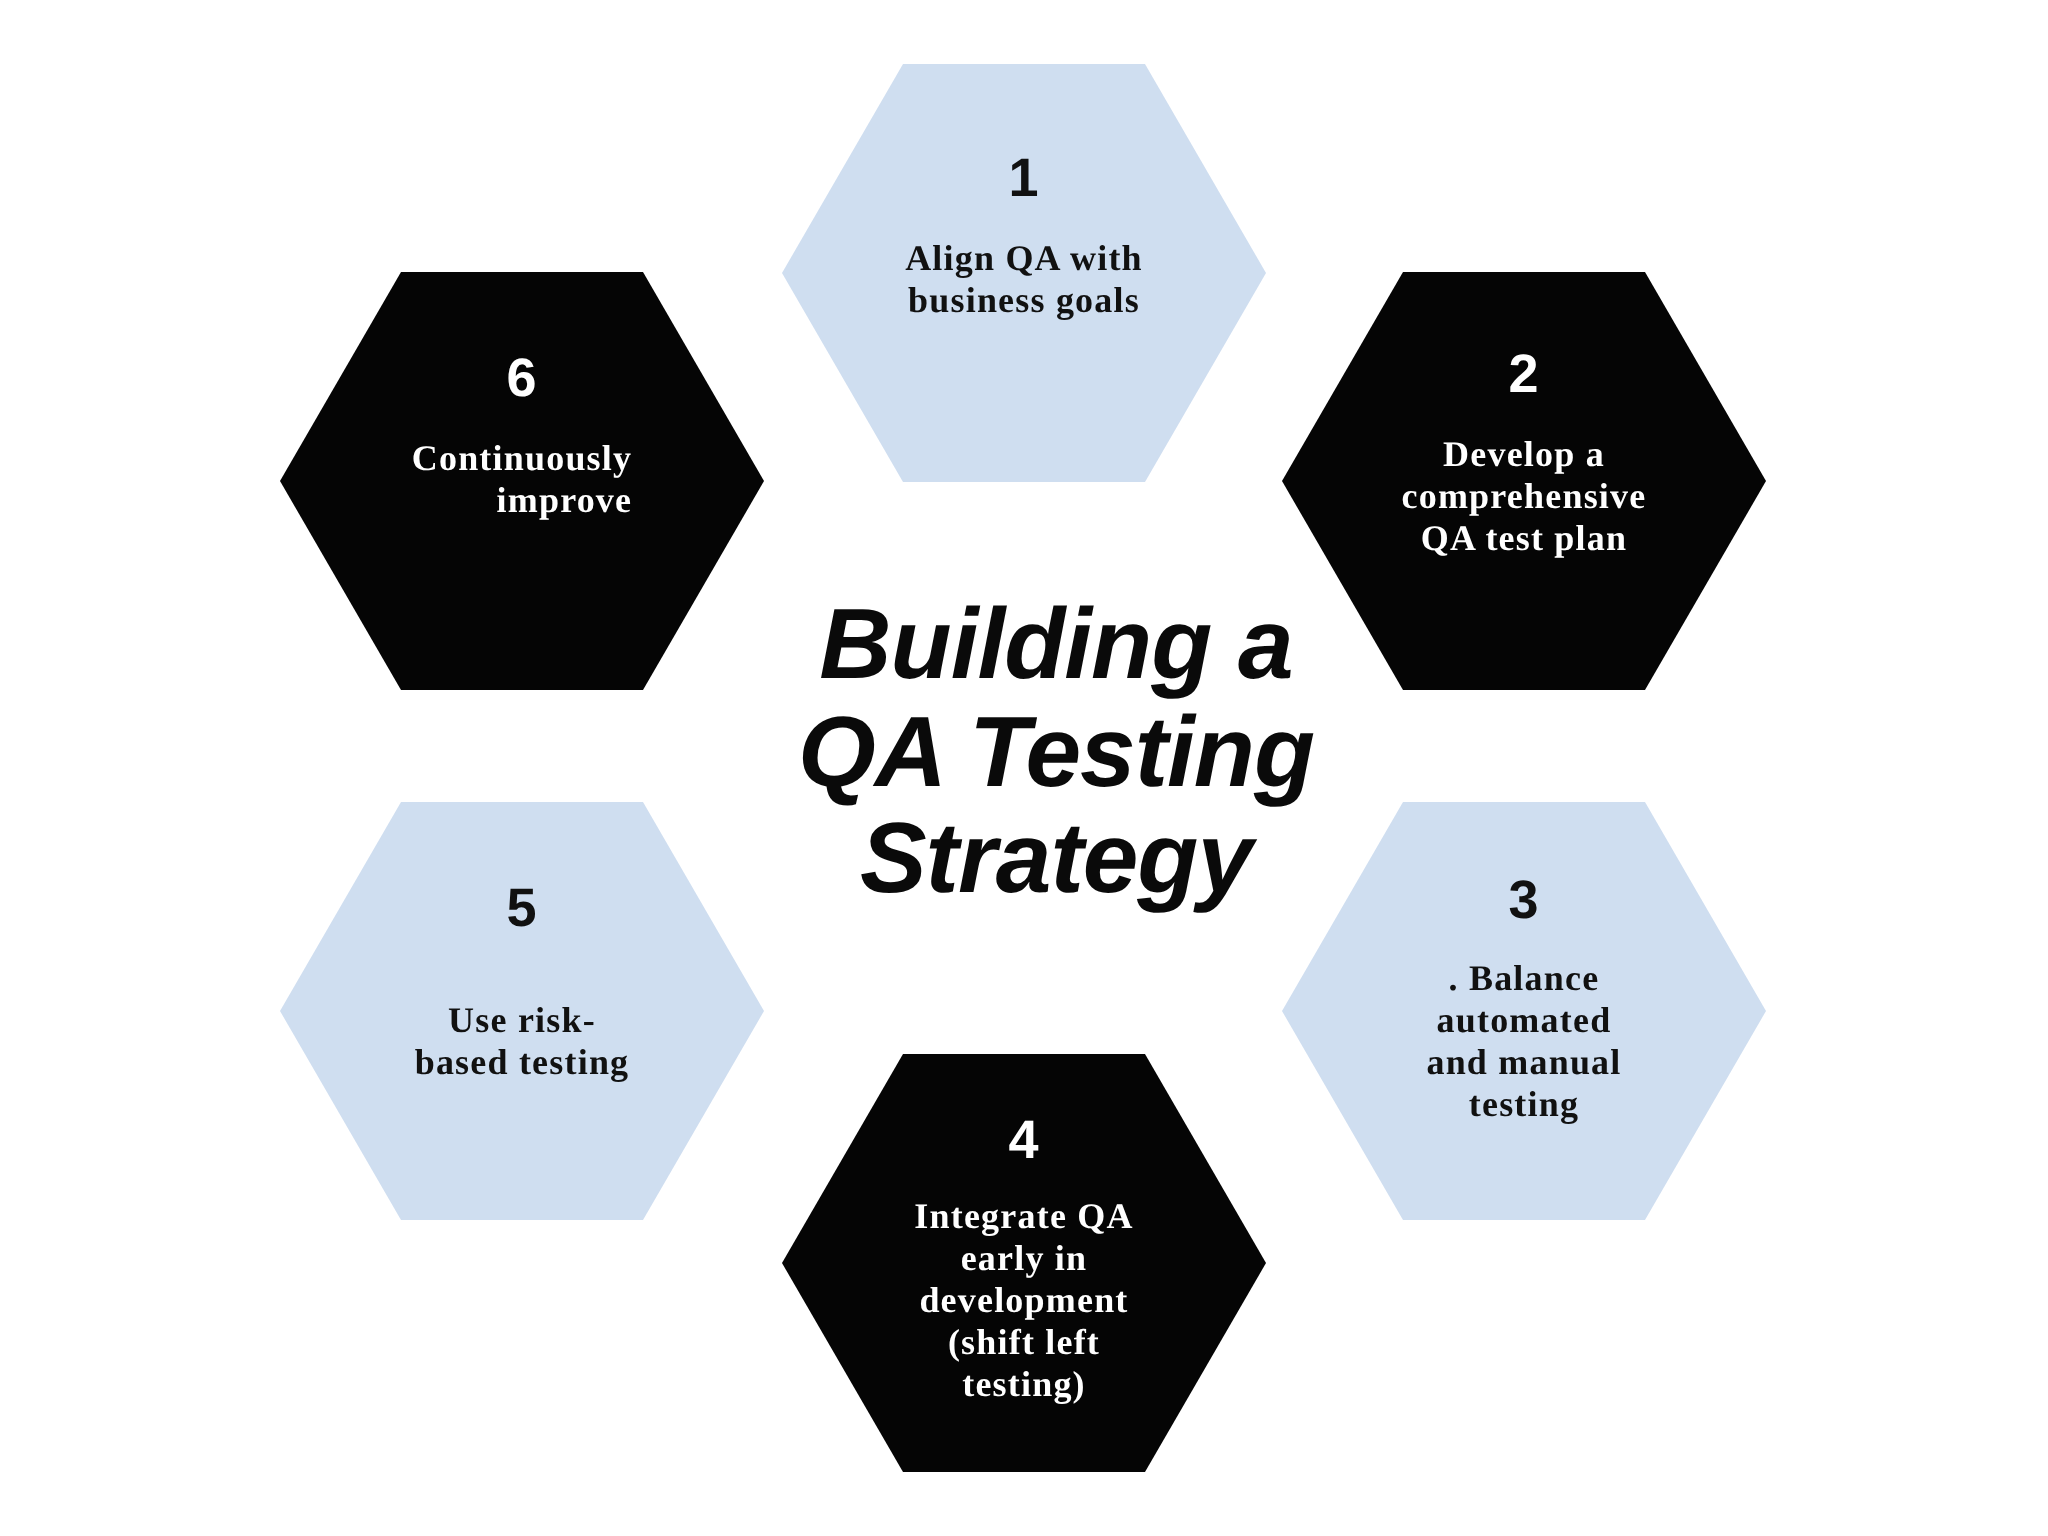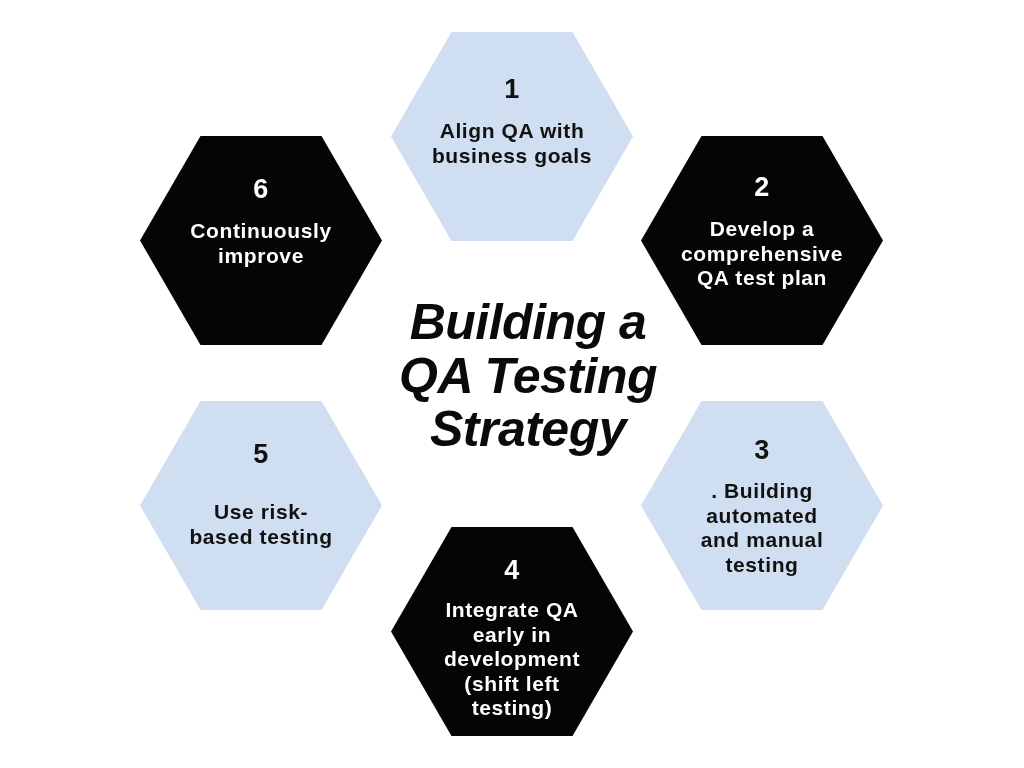--- a/index.html
+++ b/index.html
@@ -36,24 +36,25 @@
     padding: 0 26px;
   }
   .hex .num {
     font-weight: bold;
     font-size: 27px;
     line-height: 1;
     letter-spacing: 0.5px;
   }
   .hex .body {
     font-weight: bold;
-    font-size: 21px;
+    font-size: 18px;
     line-height: 1.17;
     letter-spacing: 0.6px;
     white-space: pre-line;
+    font-family: Liberation Serif, serif;
   }
 
   .hex.light {
     background: #cfdef0;
     color: #111111;
   }
   .hex.dark {
     background: #050505;
     color: #ffffff;
   }
@@ -74,21 +75,21 @@
   #hex-4 { left: 391px; top: 527px; }
   #hex-4 .num  { margin-top: 30px; }
   #hex-4 .body { margin-top: 14px; }
 
   #hex-5 { left: 140px; top: 401px; }
   #hex-5 .num  { margin-top: 40px; }
   #hex-5 .body { margin-top: 32px; }
 
   #hex-6 { left: 140px; top: 136px; }
   #hex-6 .num  { margin-top: 40px; }
-  #hex-6 .body { margin-top: 16px; }
+  #hex-6 .body { margin-top: 16px; text-align: right; }
 
   
   .center-title {
     position: absolute;
     left: 348px;
     top: 296px;
     width: 360px;
     text-align: center;
     font-size: 50px;
     line-height: 1.07;
@@ -113,21 +114,21 @@
 
   <div class="hex dark" id="hex-2">
     <div class="num">2</div>
     <div class="body">Develop a
 comprehensive
 QA test plan</div>
   </div>
 
   <div class="hex light" id="hex-3">
     <div class="num">3</div>
-    <div class="body">. Building
+    <div class="body">. Balance
 automated
 and manual
 testing</div>
   </div>
 
   <div class="hex dark" id="hex-4">
     <div class="num">4</div>
     <div class="body">Integrate QA
 early in
 development

